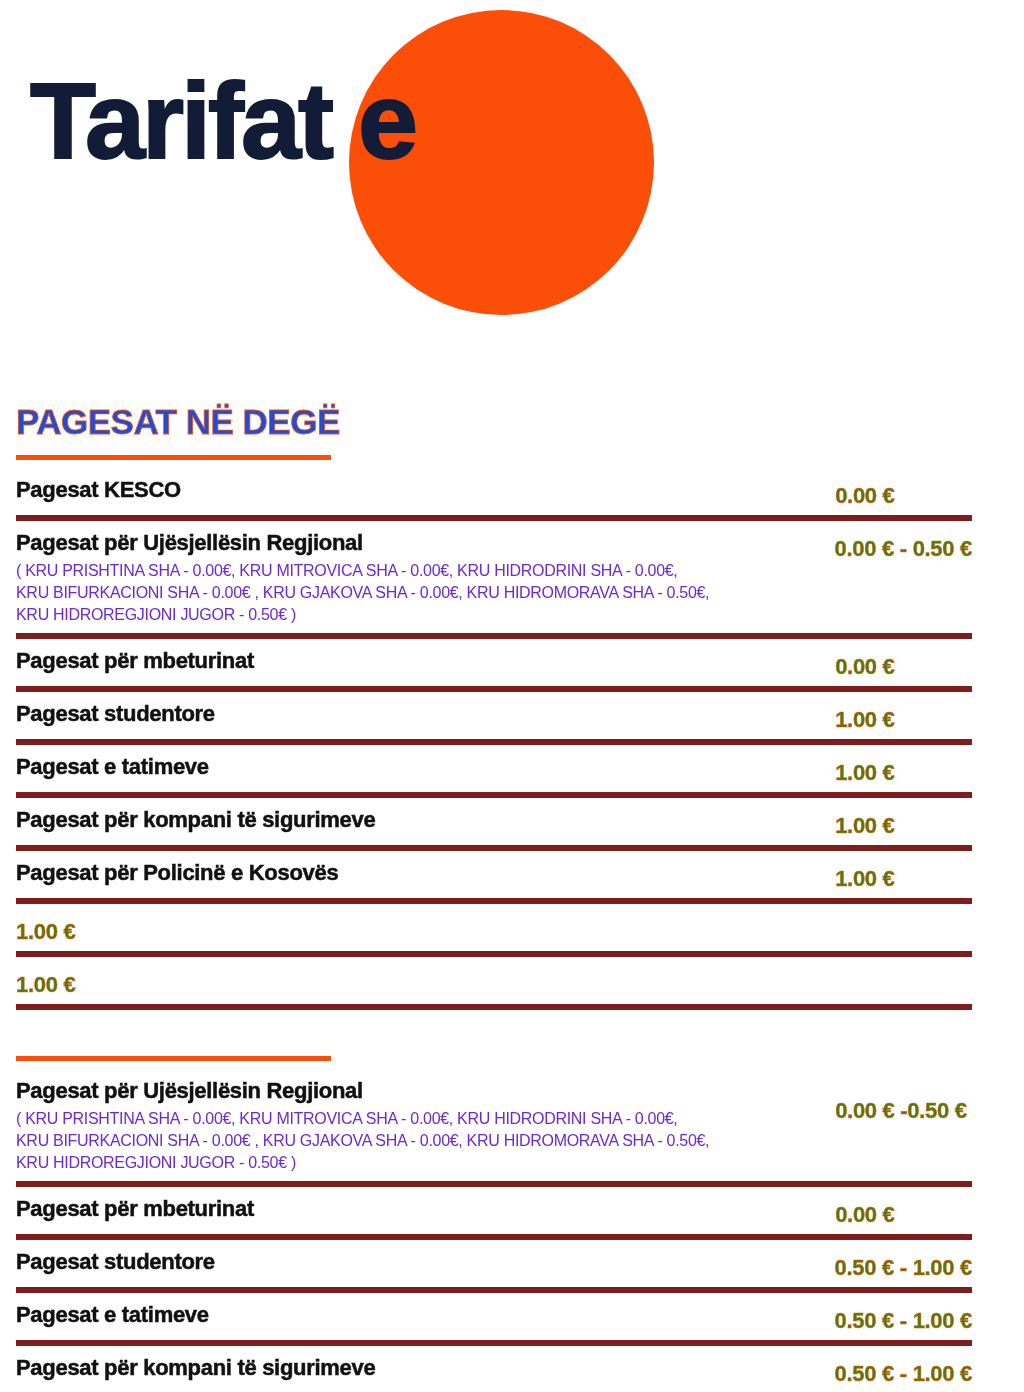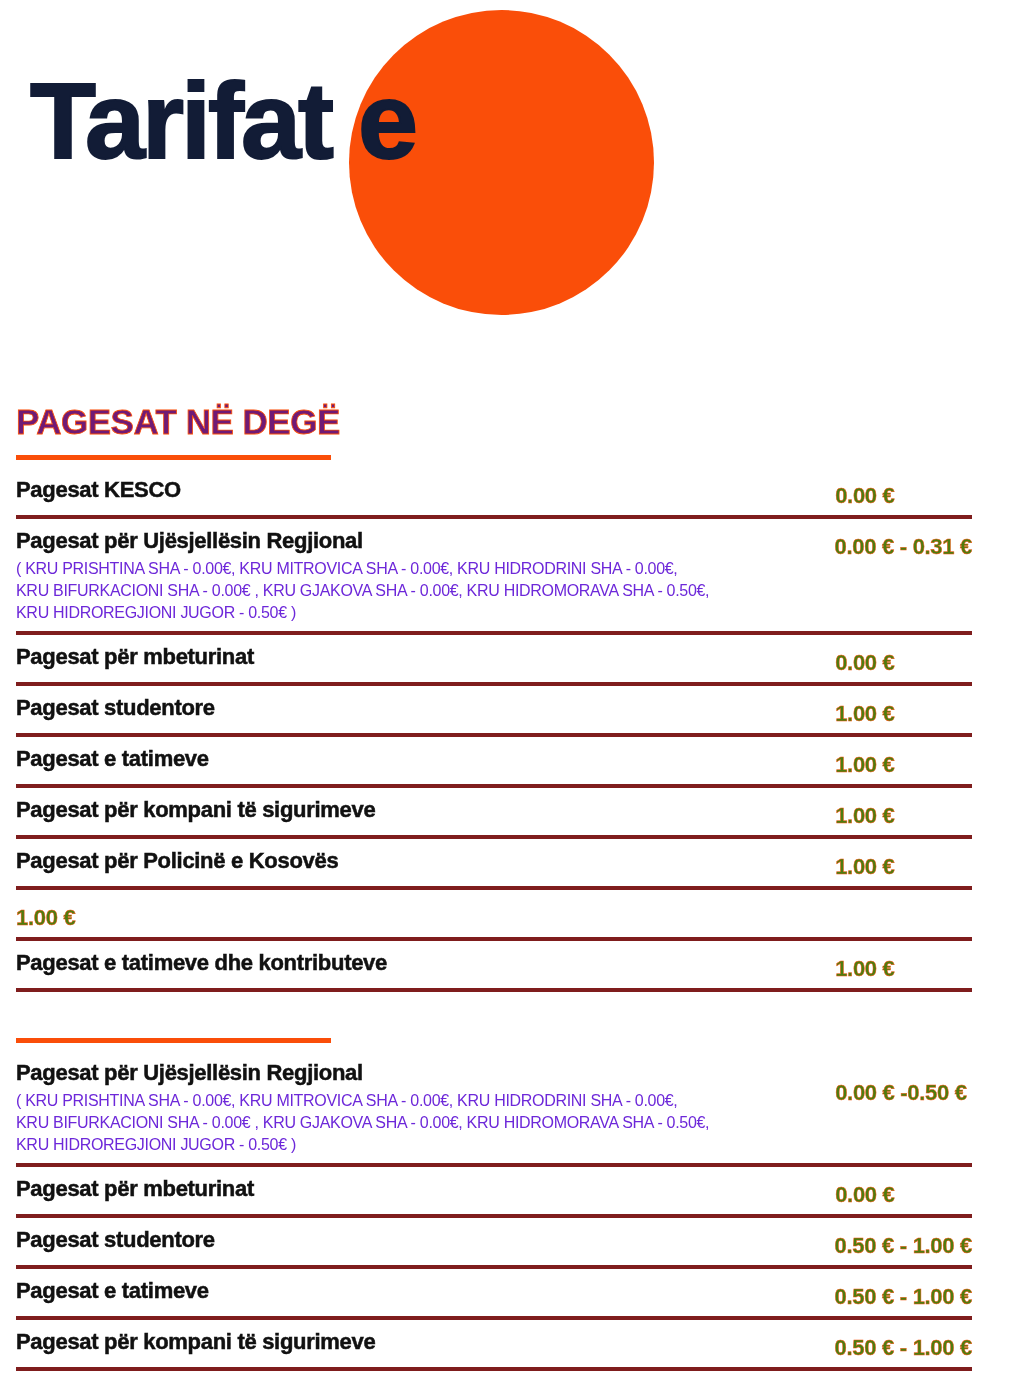--- a/index.html
+++ b/index.html
@@ -36,34 +36,34 @@
   
   .content { padding: 0 16px; }
   .section-dege { margin-top: 70px; }
   .section-capitalpay { margin-top: 46px; }
   .section-heading {
     margin: 0;
     font-size: 35px;
     line-height: 40px;
     font-weight: bold;
     letter-spacing: -0.5px;
-    color: #701a75;
+    color: #1d4ed8;
     -webkit-text-stroke: 0.8px #fa4e09;
   }
   .heading-underline {
     margin-top: 13px;
     width: 315px; height: 5px;
     background: #fa4e09;
   }
   .rows { margin-top: 8px; }
   .row {
     display: flex;
     align-items: flex-start;
     padding: 9px 0 7px 0;
-    border-bottom: 4px solid #7f1d1d;
+    border-bottom: 6px solid #7f1d1d;
   }
   .row-main { width: 850px; }
   .row-label {
     font-size: 22px;
     line-height: 25px;
     font-weight: bold;
     letter-spacing: -0.3px;
     color: #111111;
     -webkit-text-stroke: 0.5px #111111;
   }
@@ -113,21 +113,21 @@
 
         <div class="row">
           <div class="row-main">
             <div class="row-label">Pagesat për Ujësjellësin Regjional</div>
             <div class="row-detail">
               <div>( KRU PRISHTINA SHA - 0.00€, KRU MITROVICA SHA - 0.00€,  KRU HIDRODRINI SHA - 0.00€,</div>
               <div>KRU BIFURKACIONI SHA - 0.00€ , KRU GJAKOVA SHA - 0.00€, KRU HIDROMORAVA SHA - 0.50€,</div>
               <div>KRU HIDROREGJIONI JUGOR - 0.50€ )</div>
             </div>
           </div>
-          <div class="row-price">0.00 € - 0.31 €</div>
+          <div class="row-price">0.00 € - 0.50 €</div>
         </div>
 
         <div class="row">
           <div class="row-main">
             <div class="row-label">Pagesat për mbeturinat</div>
           </div>
           <div class="row-price">0.00 €</div>
         </div>
 
         <div class="row">
@@ -156,23 +156,20 @@
             <div class="row-label">Pagesat për Policinë e Kosovës</div>
           </div>
           <div class="row-price">1.00 €</div>
         </div>
 
         <div class="row">
           <div class="row-price">1.00 €</div>
         </div>
 
         <div class="row">
-          <div class="row-main">
-            <div class="row-label">Pagesat e tatimeve dhe kontributeve</div>
-          </div>
           <div class="row-price">1.00 €</div>
         </div>
 
       </div>
     </section>
 
     <section class="section section-capitalpay">
       <div class="heading-underline"></div>
       <div class="rows">
 

